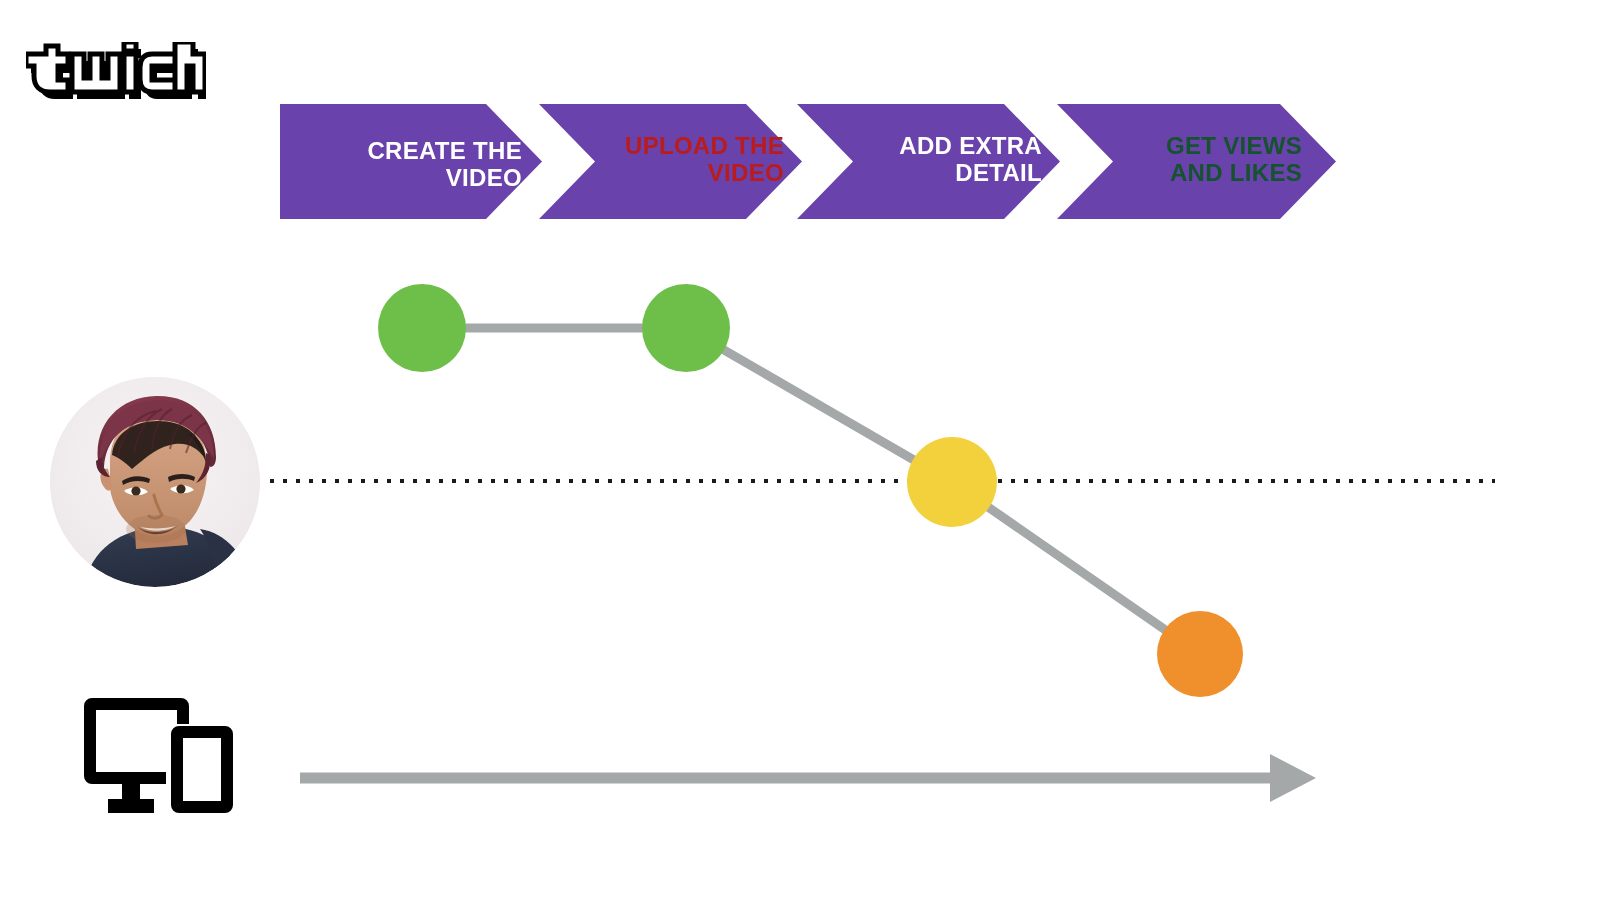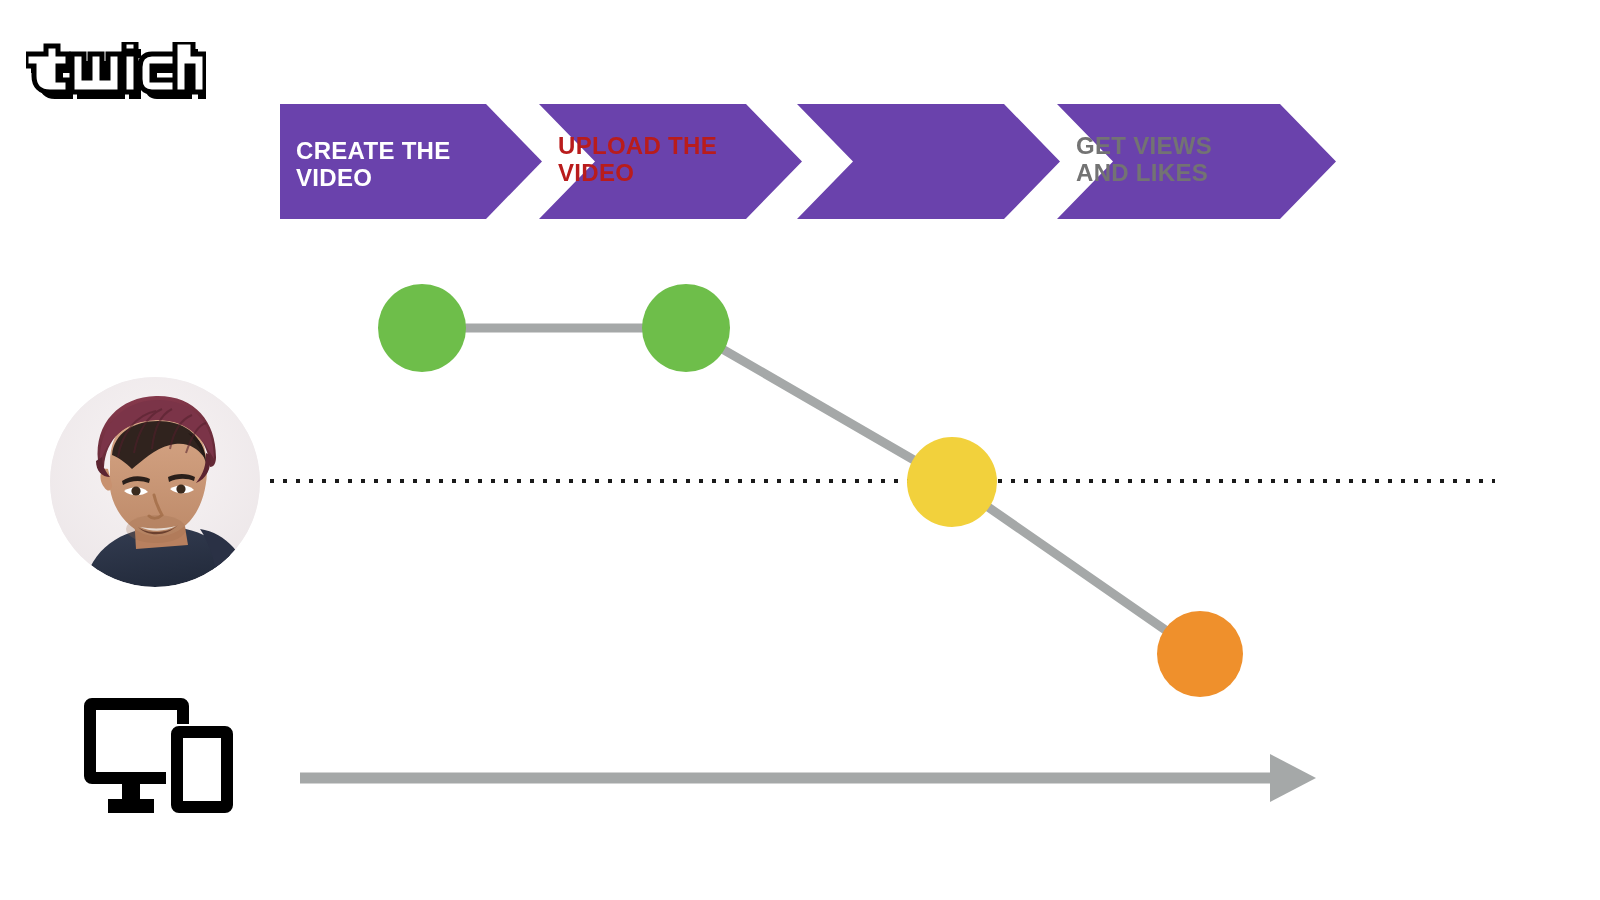--- a/index.html
+++ b/index.html
@@ -40,21 +40,21 @@
     height: 115px;
   }
   .chevron-label {
     position: absolute;
     color: #ffffff;
     font-family: "Liberation Sans", sans-serif;
     font-weight: bold;
     font-size: 24px;
     line-height: 27px;
     letter-spacing: 0.3px;
-    text-align: left;
+    text-align: right;
     text-transform: uppercase;
     white-space: pre-line;
     pointer-events: none;
   }
   #chev-label-0 { left: 16px;  top: 33px;  width: 226px; }
   #chev-label-1 { left: 278px; top: 28px;  width: 226px; }
   #chev-label-2 { left: 536px; top: 28px;  width: 226px; }
   #chev-label-3 { left: 796px; top: 28px;  width: 226px; }
 
   
@@ -123,21 +123,23 @@
 
       <path d="M517,0 L724,0 L780,57.5 L724,115 L517,115 L573,57.5 Z" fill="#6A42AC"></path>
 
       <path d="M777,0 L1000,0 L1056,57.5 L1000,115 L777,115 L833,57.5 Z" fill="#6A42AC"></path>
     </svg>
 
     <div class="chevron-label" id="chev-label-0" style="color: rgb(255, 255, 255);">CREATE THE
 VIDEO</div>
     <div class="chevron-label" id="chev-label-1" style="color: #b91c1c;">UPLOAD THE
 VIDEO</div>
-    <div class="chevron-label" id="chev-label-3" style="color: #737373;">GET VIEWS
+    <div class="chevron-label" id="chev-label-2" style="color: rgb(255, 255, 255);">ADD EXTRA
+DETAIL</div>
+    <div class="chevron-label" id="chev-label-3" style="color: #14532d;">GET VIEWS
 AND LIKES</div>
   </div>
 
   <svg id="journey-chart" viewBox="0 0 1600 900" width="1600" height="900" aria-hidden="true">
 
     <polyline id="chart-line" points="422,328 686,328 952,482 1200,654" fill="none" stroke="#A5A8A8" stroke-width="9" stroke-linecap="butt" stroke-linejoin="miter"></polyline>
 
     <line id="threshold-line" x1="270" y1="481" x2="1495" y2="481" stroke="#1a1a1a" stroke-width="4" stroke-linecap="butt" stroke-dasharray="4 9"></line>
 
     <circle id="pt-0" cx="422" cy="328" r="44" fill="#6EBE4A"></circle>

